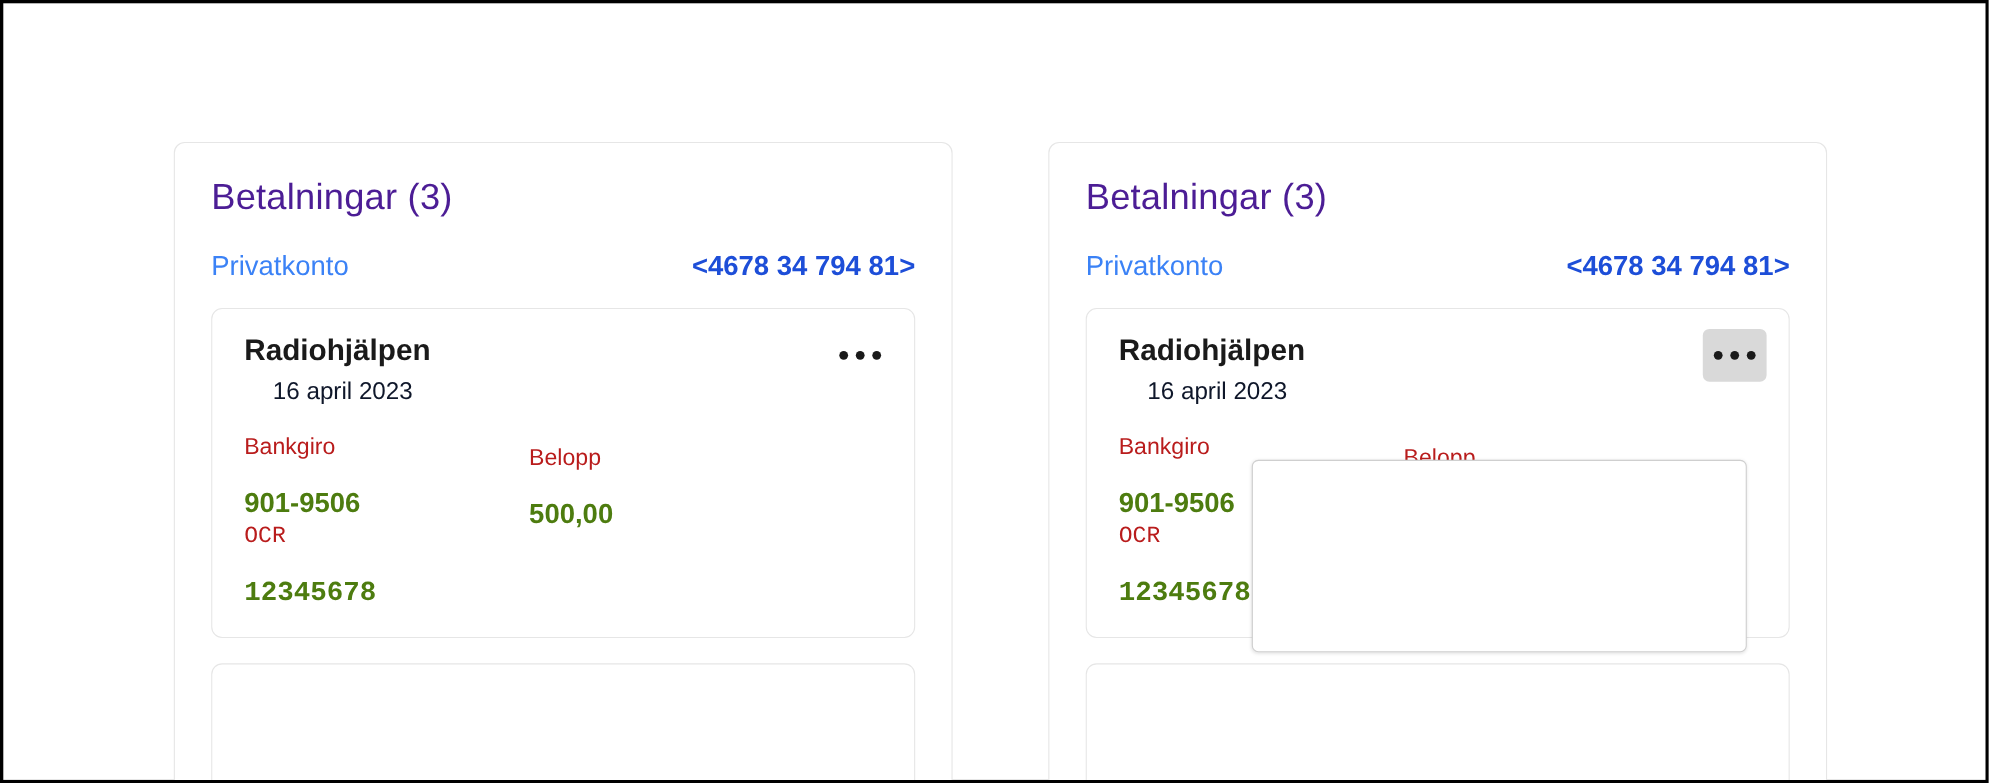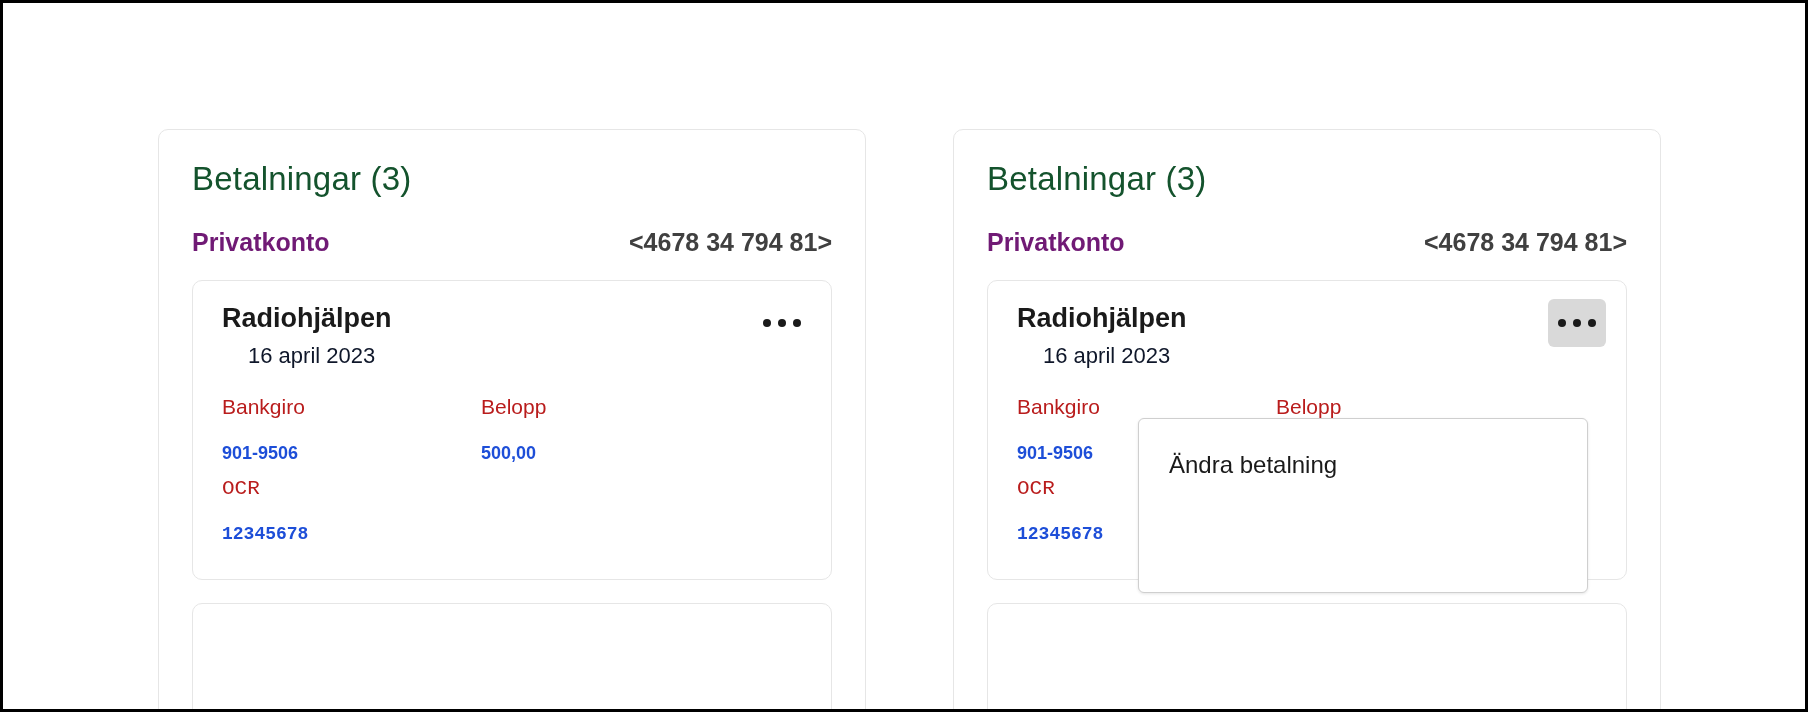--- a/index.html
+++ b/index.html
@@ -29,47 +29,47 @@
     overflow: hidden;
   }
   #panel-left  { left: 155px; }
   #panel-right { left: 950px; }
 
   .panel-title {
     position: absolute;
     top: 30px;
     left: 33px;
     font-size: 33px;
-    color: #14532d;
+    color: #4c1d95;
     letter-spacing: 0.2px;
     white-space: nowrap;
   }
   .account-row {
     position: absolute;
     top: 98px;
     left: 33px;
     right: 33px;
     height: 34px;
   }
   .account-name {
     position: absolute;
     left: 0;
     top: 0;
     font-size: 25px;
-    font-weight: bold;
-    color: #701a75;
+    font-weight: normal;
+    color: #3b82f6;
     white-space: nowrap;
   }
   .account-number {
     position: absolute;
     right: 0;
     top: 0;
     font-size: 25px;
     font-weight: bold;
-    color: #404040;
+    color: #1d4ed8;
     white-space: nowrap;
   }
 
   .payment-card {
     position: absolute;
     left: 33px;
     right: 33px;
     background: #ffffff;
     border: 1px solid #e6e6e6;
     border-radius: 10px;
@@ -102,29 +102,29 @@
     position: absolute;
   }
   .field-label {
     font-size: 21px;
     color: #b91c1c;
     white-space: nowrap;
     display: block;
     margin-bottom: 4px;
   }
   .field-value {
-    font-size: 18px;
+    font-size: 25px;
     font-weight: bold;
-    color: #1d4ed8;
+    color: #4d7c0f;
     white-space: nowrap;
     display: block;
     margin-top: 24px;
   }
   .f-bankgiro { left: 29px; top: 114px; }
-  .f-belopp   { left: 288px; top: 114px; }
+  .f-belopp   { left: 288px; top: 124px; }
   .f-ocr      { left: 29px; top: 196px; font-family: Liberation Mono, monospace; }
 
   .kebab {
     position: absolute;
     right: 20px;
     top: 18px;
     width: 58px;
     height: 48px;
     border-radius: 6px;
     display: flex;
@@ -252,18 +252,15 @@
       <div class="field f-ocr">
         <span class="field-label">OCR</span>
         <span class="field-value">12345678</span>
       </div>
     </div>
 
     <div class="payment-card card-2"></div>
   </div>
 
   <div class="menu">
-    <div class="menu-item menu-item-1">
-      <span class="menu-label">Ändra betalning</span>
-    </div>
   </div>
 
 </div>
 
 </body></html>

